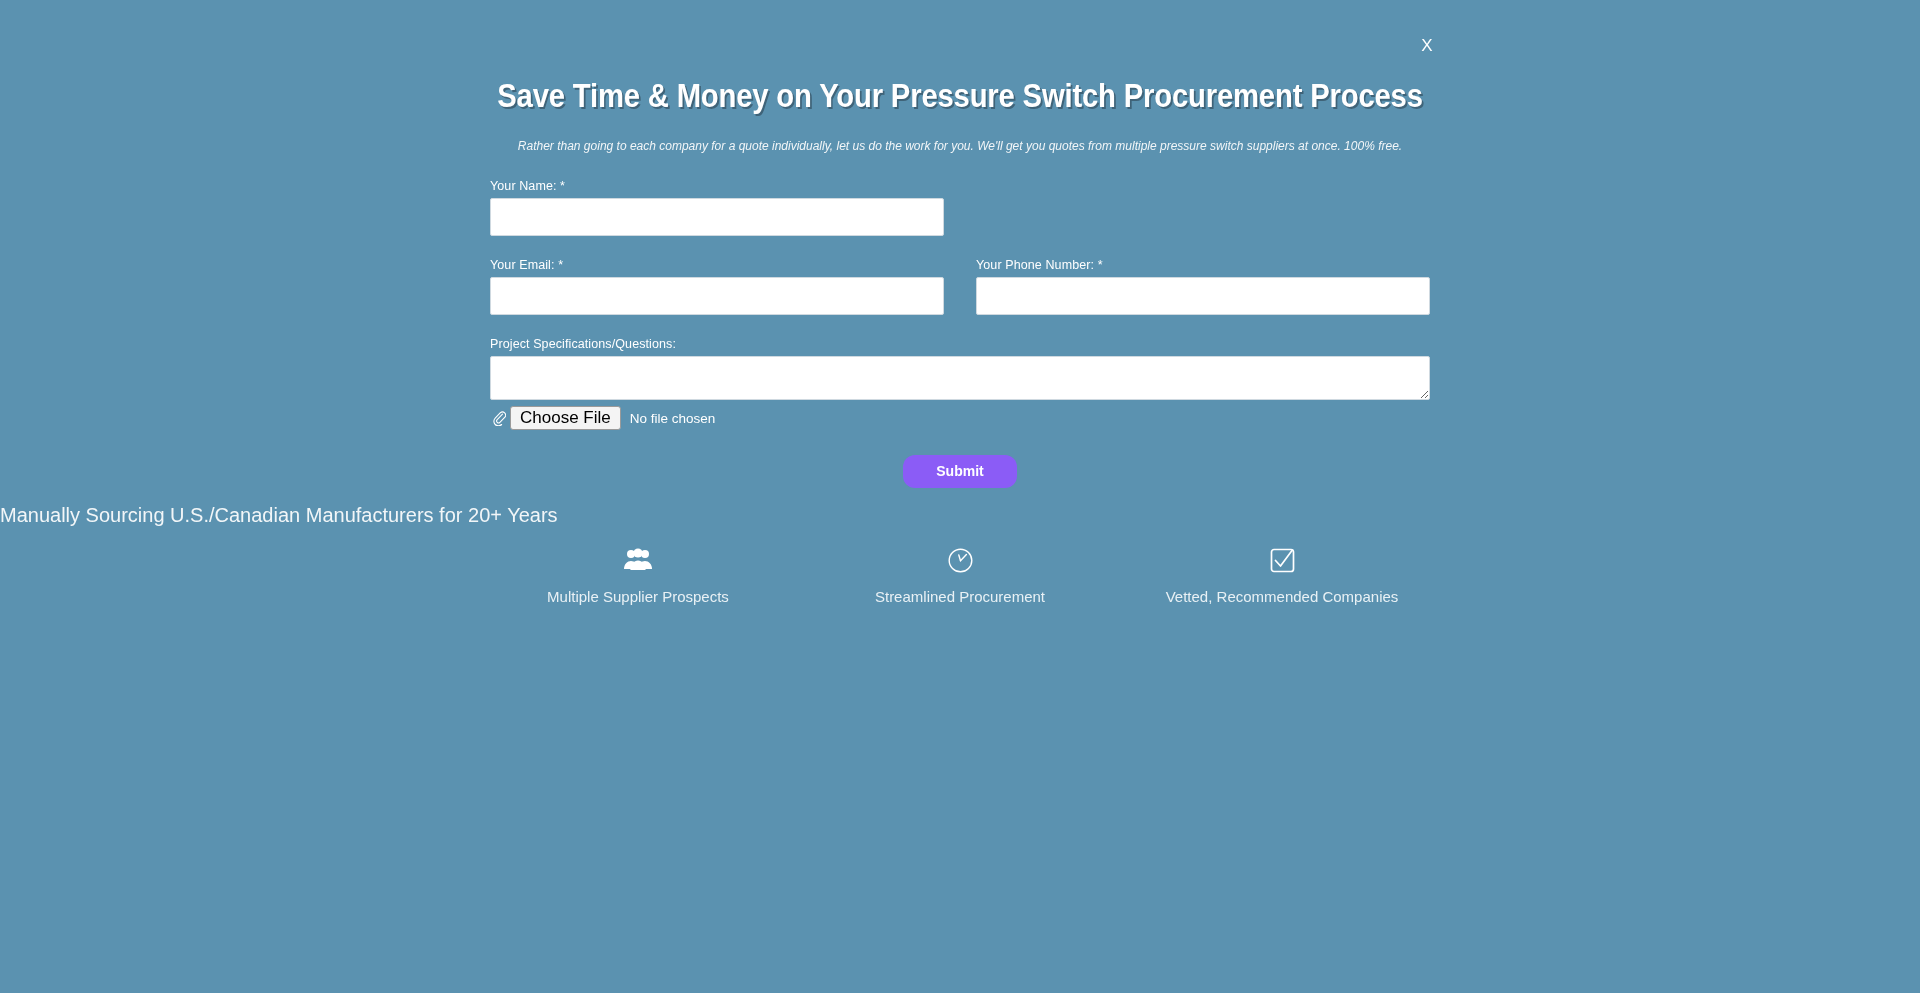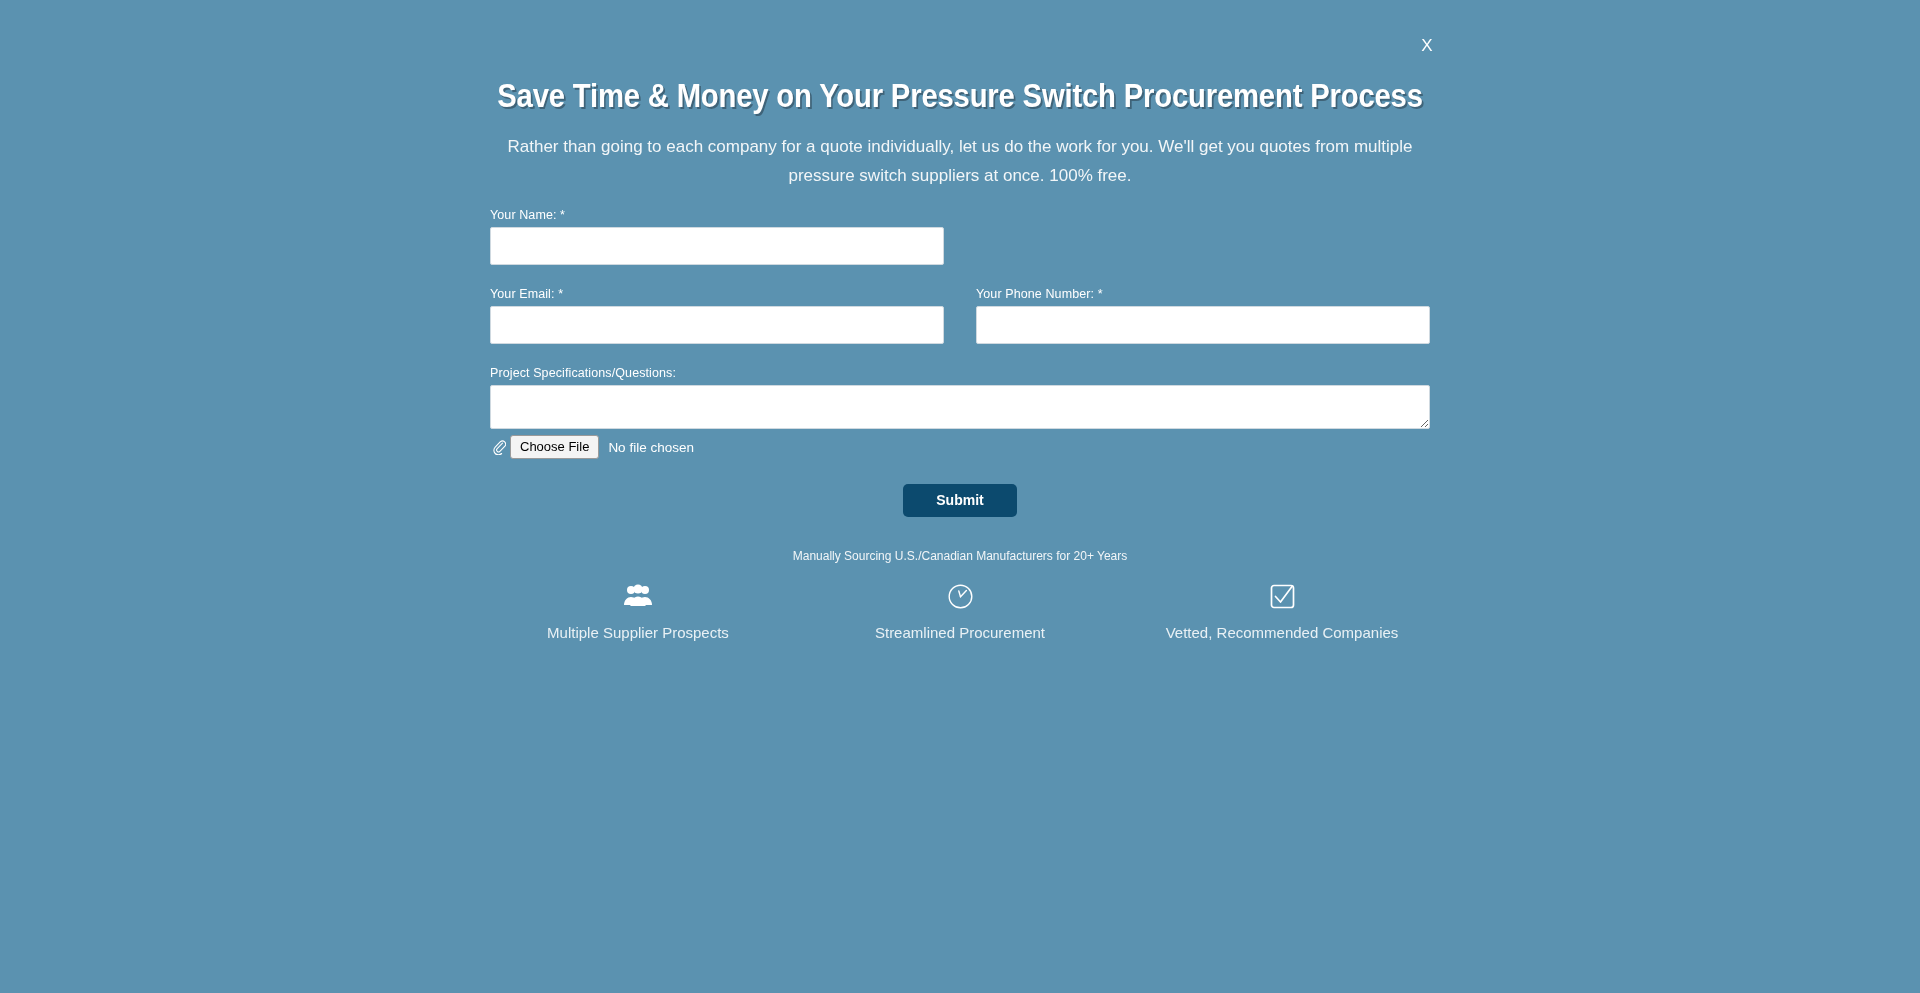--- a/index.html
+++ b/index.html
@@ -59,23 +59,24 @@
     text-shadow: 2px 2px 0 rgba(40,60,75,0.55);
   }
 
   .promo-sub {
     margin: 0 auto;
     padding-top: 17px;
     width: 920px;
     text-align: center;
     color: #f2f6f8;
     font-family: "Liberation Sans", sans-serif;
-    font-size: 17px;
+    font-size: 12px;
     line-height: 29px;
     font-weight: 400;
+    font-style: italic;
   }
 
   .form-area {
     width: 940px;
     margin: 0 auto;
     padding-top: 18px;
   }
 
   .field-row {
     display: flex;
@@ -148,21 +149,21 @@
     display: inline-block;
     width: 14px;
     height: 16px;
     margin-right: 4px;
     color: #ffffff;
     line-height: 16px;
   }
 
   .choose-file-btn {
     font-family: "Liberation Sans", sans-serif;
-    font-size: 13px;
+    font-size: 17px;
     color: #000000;
     background: #f4f4f4;
     border: 1px solid #9a9a9a;
     border-radius: 3px;
     padding: 2px 9px;
     cursor: pointer;
     line-height: 18px;
   }
 
   .file-status {
@@ -172,39 +173,39 @@
     margin-left: 9px;
   }
 
   .submit-wrap {
     text-align: center;
     margin-top: 25px;
   }
 
   .submit-button {
     display: inline-block;
-    background: #0c4a6e;
+    background: #8b5cf6;
     color: #ffffff;
     border: none;
-    border-radius: 5px;
+    border-radius: 12px;
     font-family: "Liberation Sans", sans-serif;
     font-size: 14px;
     font-weight: bold;
     padding: 0 33px;
     height: 33px;
     line-height: 33px;
     cursor: pointer;
   }
 
   .tagline {
-    text-align: center;
+    text-align: left;
     color: #f2f6f8;
     font-family: "Liberation Sans", sans-serif;
-    font-size: 12px;
-    margin-top: 32px;
+    font-size: 20px;
+    margin-top: 16px;
   }
 
   .features {
     display: flex;
     justify-content: center;
     margin-top: 20px;
   }
 
   .feature {
     width: 322px;

